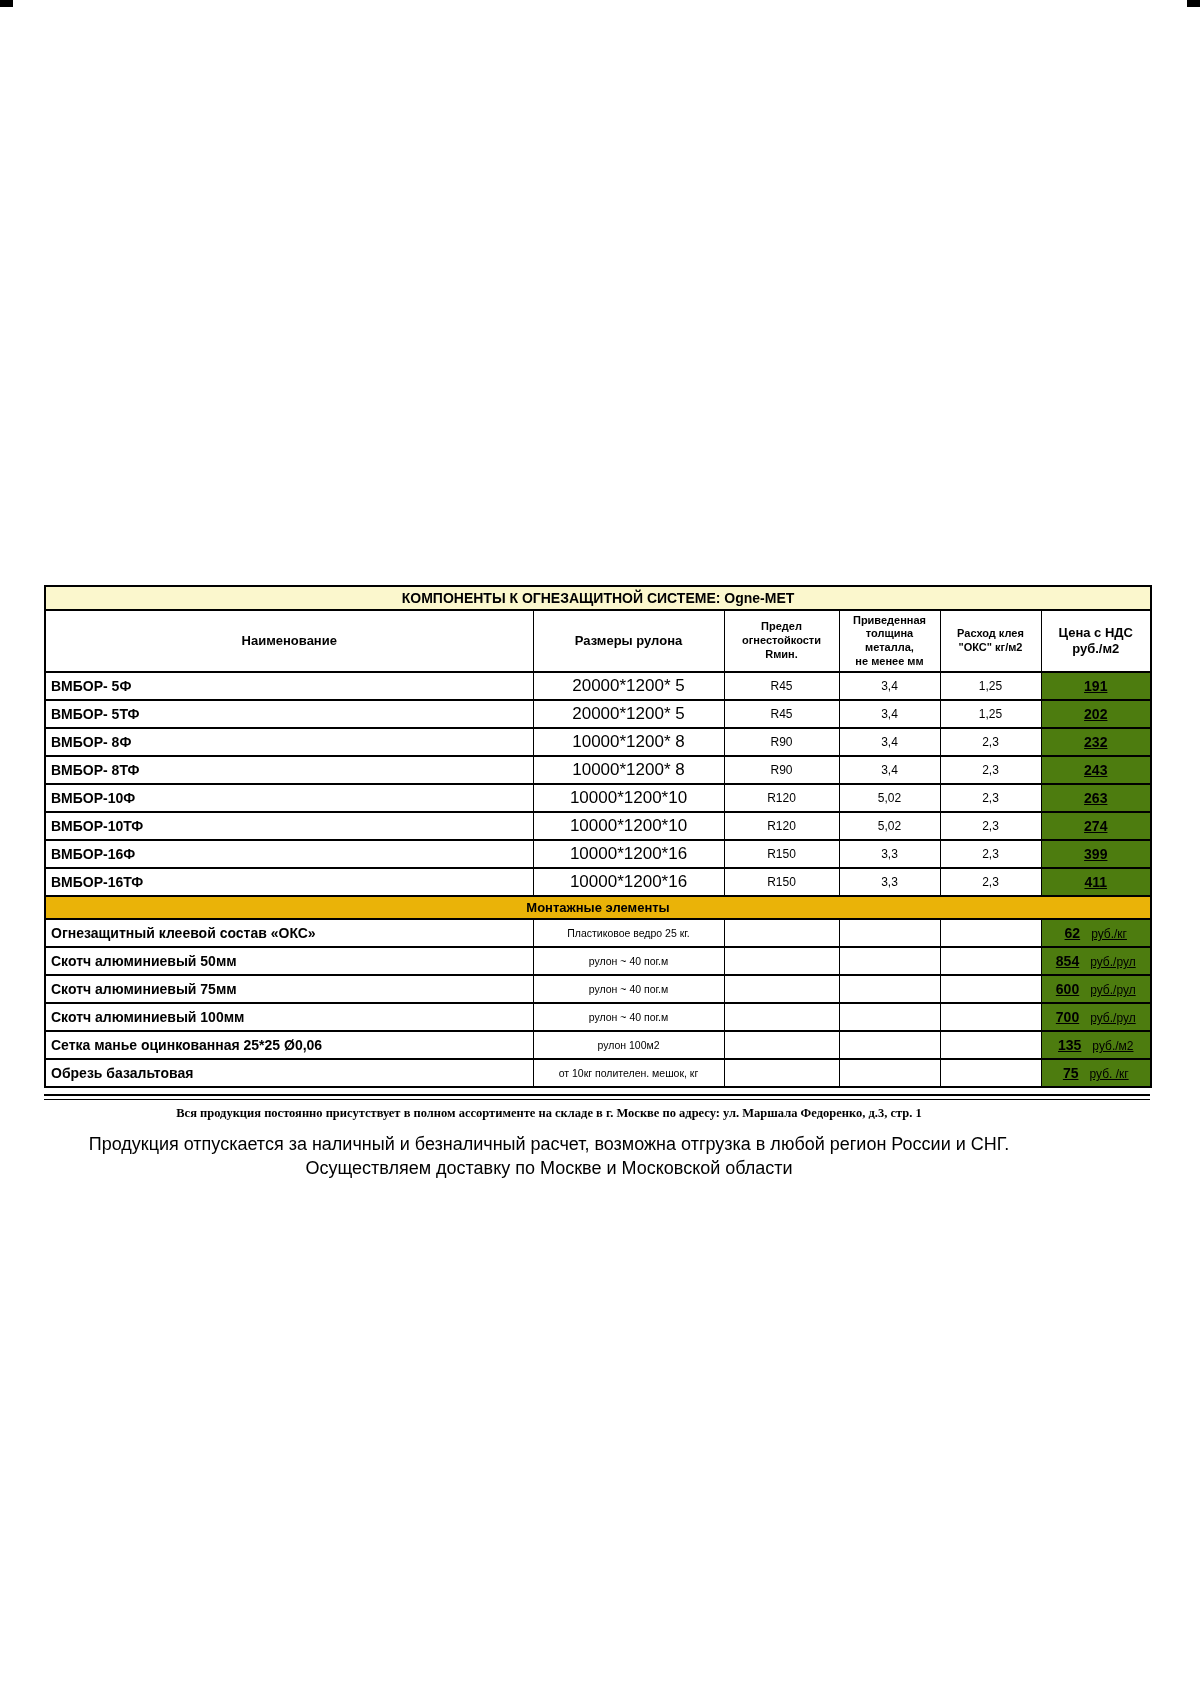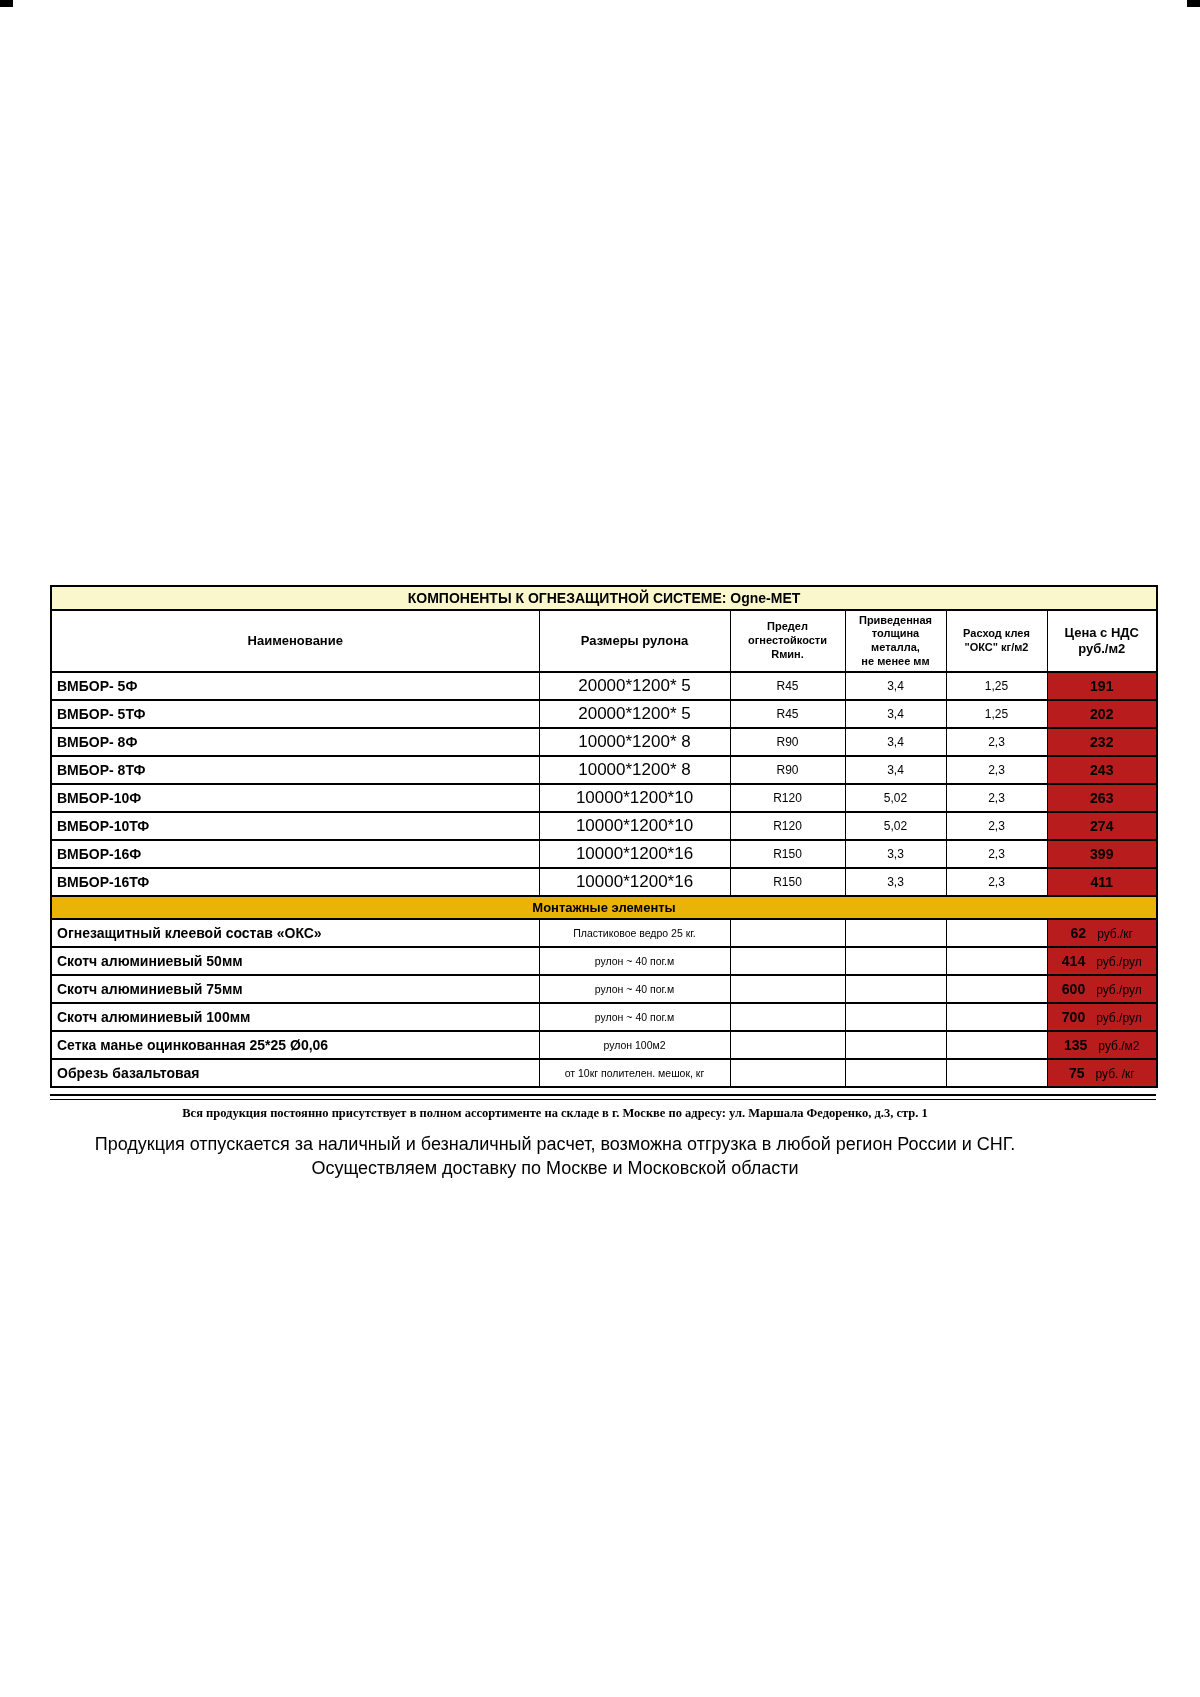--- a/index.html
+++ b/index.html
@@ -5,21 +5,21 @@
   html, body { margin:0; padding:0; }
   body {
     width:1200px; height:1697px; position:relative;
     background:#ffffff; color:#000;
     font-family:"Liberation Sans", sans-serif;
   }
   .corner { position:absolute; top:0; width:13px; height:7px; background:#000; }
   .corner.left { left:0; }
   .corner.right { right:0; }
 
-  .sheet { position:absolute; left:50px; top:585px; width:1010px; }
+  .sheet { position:absolute; left:44px; top:585px; width:1010px; }
 
   table.price-table {
     border-collapse:collapse; table-layout:fixed; width:1106px;
     border:2px solid #000;
   }
   table.price-table td, table.price-table th {
     border-style:solid; border-color:#000;
     border-width:2px 1px; 
     padding:0 5px; overflow:hidden; vertical-align:middle;
   }
@@ -32,21 +32,21 @@
     font-weight:bold; white-space:pre-line; line-height:1.25;
   }
   th.h-big   { font-size:13px; }
   th.h-small { font-size:11px; }
 
   tr.data-row    { height:28px; }
   td.c-name  { font-weight:bold; font-size:14px; text-align:left; }
   td.c-size  { font-size:17px; text-align:center; }
   td.c-size.small { font-size:10.5px; }
   td.c-mid   { font-size:12px; text-align:center; }
-  td.c-price { background:#b91c1c; font-size:14px; font-weight:bold; text-align:center; }
+  td.c-price { background:#4d7c0f; font-size:14px; font-weight:bold; text-align:center;text-decoration:underline; }
   td.c-price .unit { font-weight:normal; font-size:12px; margin-left:11px; }
 
   tr.section-row td {
     background:#eab308; height:21px; text-align:center;
     font-weight:bold; font-size:13px;
   }
 
   .double-rule {
     margin-top:6px; height:3px; width:1106px;
     border-top:2px solid #000; border-bottom:1px solid #000;
@@ -175,21 +175,21 @@
       <td class="c-mid"></td>
       <td class="c-mid"></td>
       <td class="c-price"><b>62</b><span class="unit">руб./кг</span></td>
     </tr>
     <tr class="data-row">
       <td class="c-name">Скотч алюминиевый 50мм</td>
       <td class="c-size small">рулон ~ 40 пог.м</td>
       <td class="c-mid"></td>
       <td class="c-mid"></td>
       <td class="c-mid"></td>
-      <td class="c-price"><b>414</b><span class="unit">руб./рул</span></td>
+      <td class="c-price"><b>854</b><span class="unit">руб./рул</span></td>
     </tr>
     <tr class="data-row">
       <td class="c-name">Скотч алюминиевый 75мм</td>
       <td class="c-size small">рулон ~ 40 пог.м</td>
       <td class="c-mid"></td>
       <td class="c-mid"></td>
       <td class="c-mid"></td>
       <td class="c-price"><b>600</b><span class="unit">руб./рул</span></td>
     </tr>
     <tr class="data-row">

